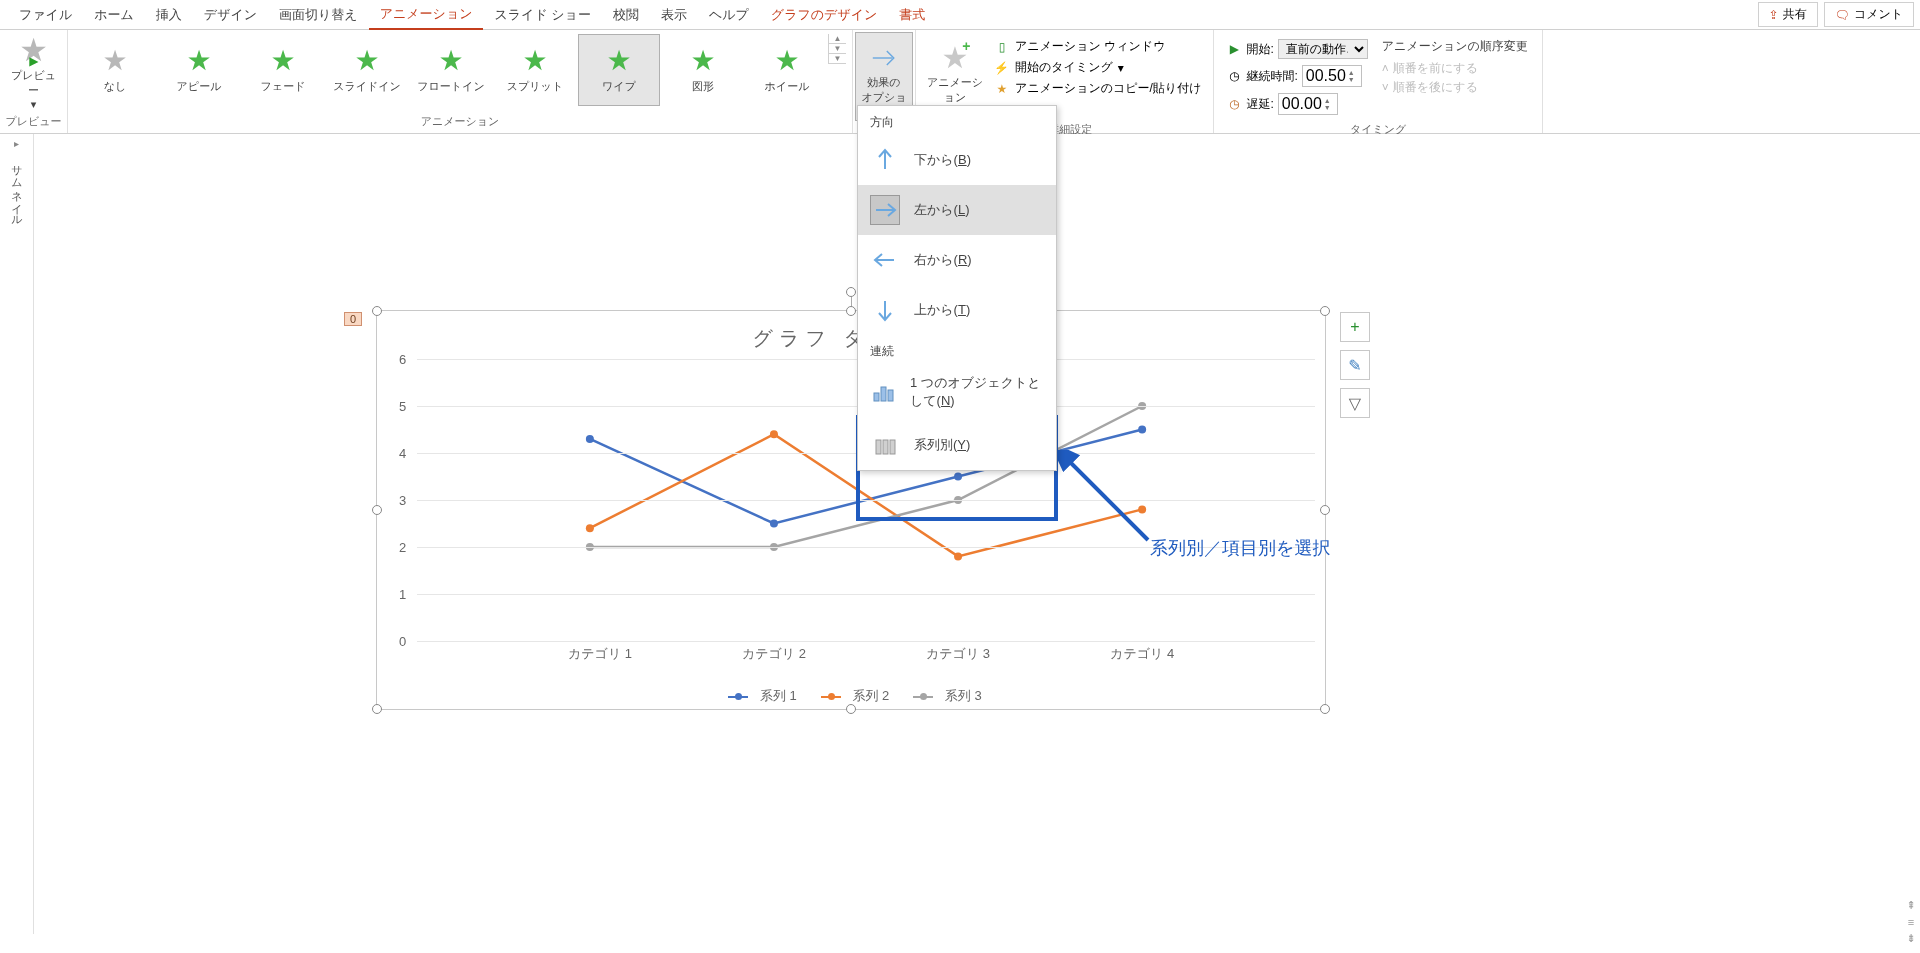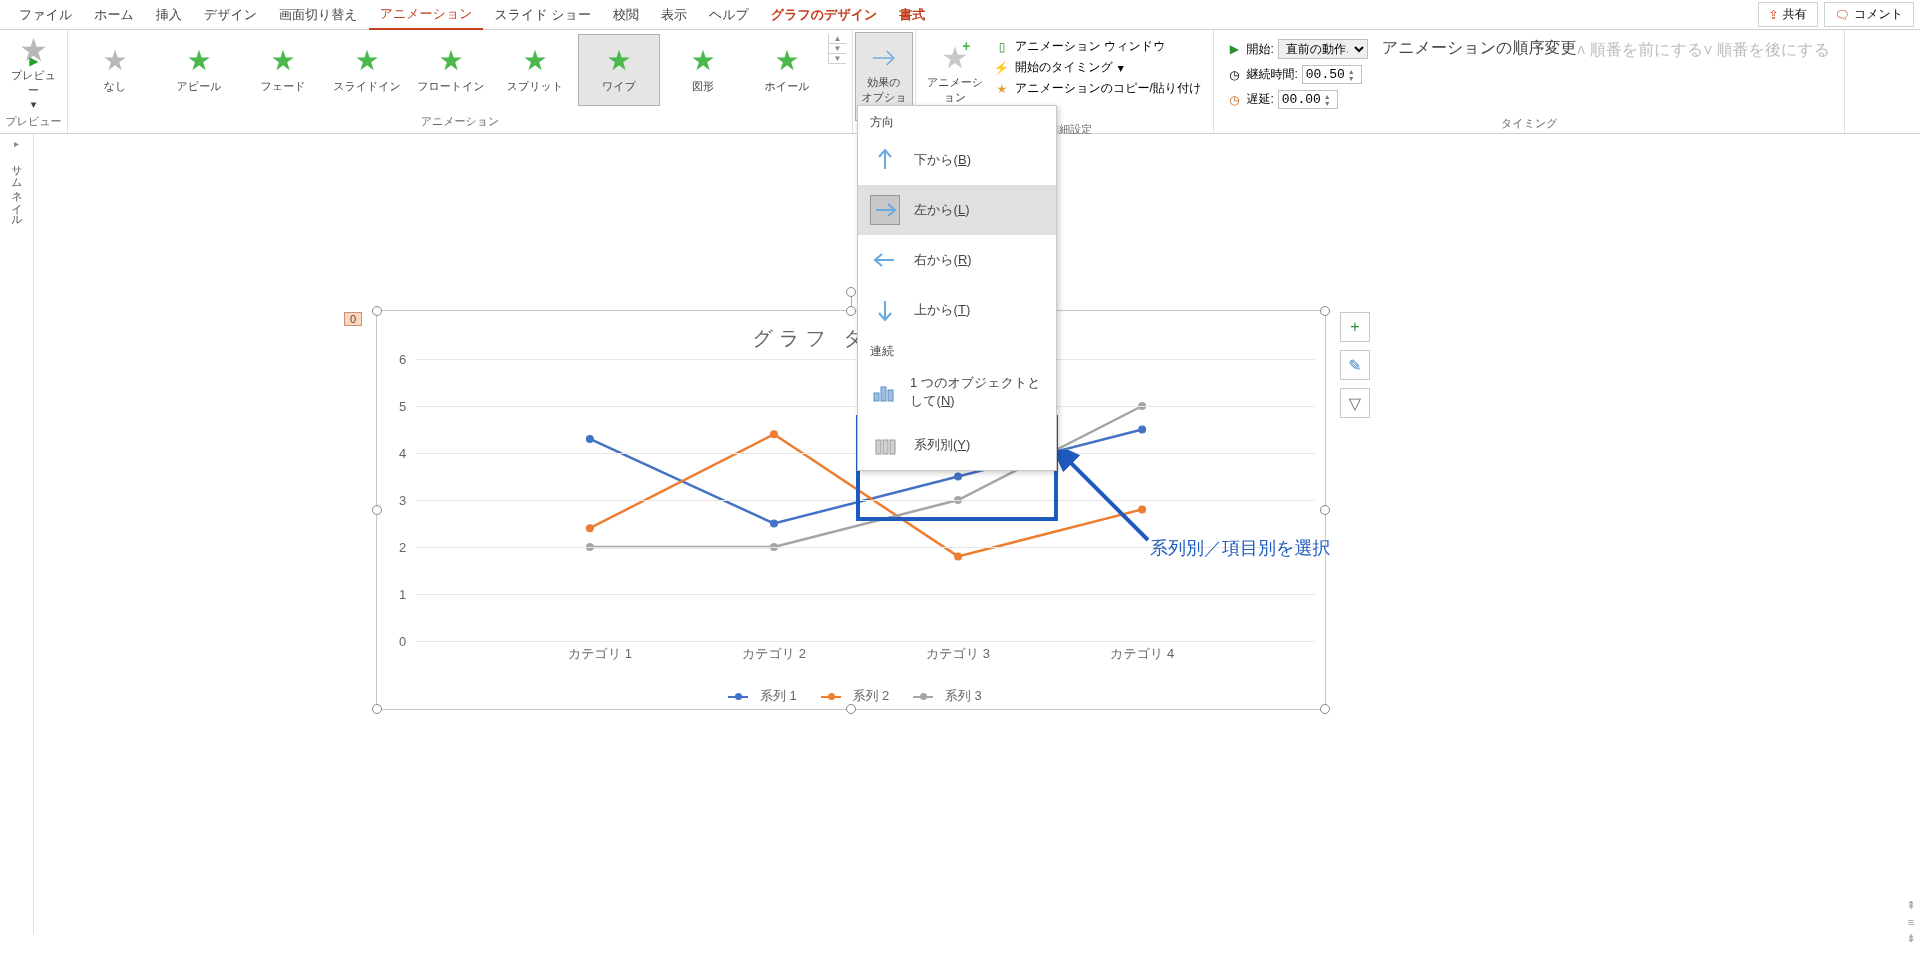--- a/index.html
+++ b/index.html
@@ -2,21 +2,21 @@
 <html><head>
 <meta charset="utf-8">
 <style>
 * { margin: 0; padding: 0; box-sizing: border-box; font-family: "Meiryo UI", "Yu Gothic UI", sans-serif; }
 body { background: #fff; overflow: hidden; width: 1920px; height: 953px; position: relative; }
 
 
 .menubar { display: flex; align-items: center; height: 30px; border-bottom: 1px solid #d0d0d0; padding: 0 8px; font-size: 13px; position: relative; }
 .menubar .tab { padding: 12px 11px; height: 30px; display: flex; align-items: center; cursor: pointer; color: #444; }
 .menubar .tab.active { color: #c43e1c; border-bottom: 2px solid #c43e1c; font-weight: 500; }
-.menubar .tab.contextual { color: #c43e1c; font-weight: bold; }
+.menubar .tab.contextual { color: #c43e1c; }
 .menubar-right { position: absolute; right: 6px; top: 2px; display: flex; gap: 6px; }
 .menubar-right .btn { border: 1px solid #d0d0d0; padding: 3px 10px; font-size: 12px; display: flex; align-items: center; gap: 4px; cursor: pointer; }
 .btn .share-ico { color: #c43e1c; }
 .btn .comment-ico { color: #c43e1c; }
 
 
 .ribbon { display: flex; height: 104px; border-bottom: 1px solid #d0d0d0; background: #fff; }
 .rgroup { display: flex; flex-direction: column; border-right: 1px solid #e0e0e0; position: relative; }
 .rgroup-body { flex: 1; display: flex; align-items: flex-start; padding: 4px 6px 0 6px; }
 .rgroup-label { text-align: center; font-size: 11px; color: #666; padding: 2px 0 4px 0; }
@@ -50,25 +50,25 @@
 
 
 .col-list { display:flex; flex-direction:column; gap:4px; font-size:12px; padding:4px 6px; }
 .col-list .row { display:flex; align-items:center; gap:5px; cursor:pointer; }
 .ico { width:16px; height:16px; display:inline-flex; align-items:center; justify-content:center; font-size:12px; }
 
 
 .timing-row { display:flex; align-items:center; gap:4px; font-size:12px; padding:1px 0; }
 .timing-row select, .timing-row .spin { border:1px solid #c0c0c0; font-size:12px; padding:1px 3px; }
 .spin { width:60px; display:inline-flex; align-items:center; }
-.spin input { border:none; width:42px; font-size:13px; outline:none;font-family:Liberation Mono, monospace; }
+.spin input { border:none; width:42px; font-size:16px; outline:none; }
 .spin .arrows { display:flex; flex-direction:column; font-size:7px; color:#777; line-height:7px; }
 
 
-.reorder { display:flex; flex-direction:row; font-size:16px; padding:4px 8px; }
+.reorder { display:flex; flex-direction:column; font-size:12px; padding:4px 8px; }
 .reorder .hdr { color:#444; margin-bottom:4px; }
 .reorder .dis { color:#bdbdbd; display:flex; align-items:center; gap:4px; padding:1px 0; }
 
 
 .collapse-caret { position:absolute; right:4px; bottom:2px; font-size:10px; color:#888; cursor:pointer; }
 
 
 .thumb-rail { position:absolute; left:0; top:134px; width:34px; height:800px; border-right:1px solid #e0e0e0; display:flex; align-items:flex-start; justify-content:center; }
 .thumb-rail .txt { writing-mode: vertical-rl; font-size:11px; color:#555; padding-top:24px; cursor:pointer; }
 .thumb-rail .chev { position:absolute; top:4px; font-size:10px; color:#888; }

